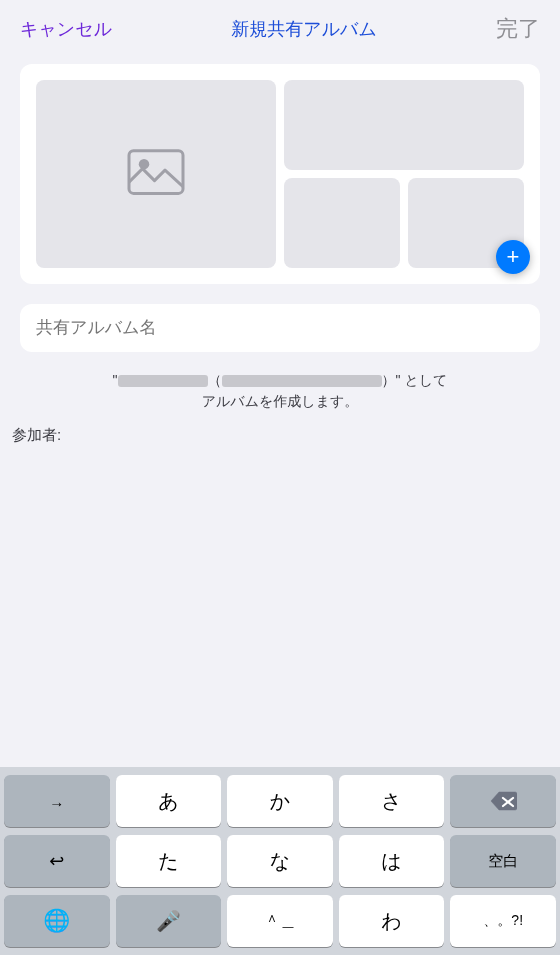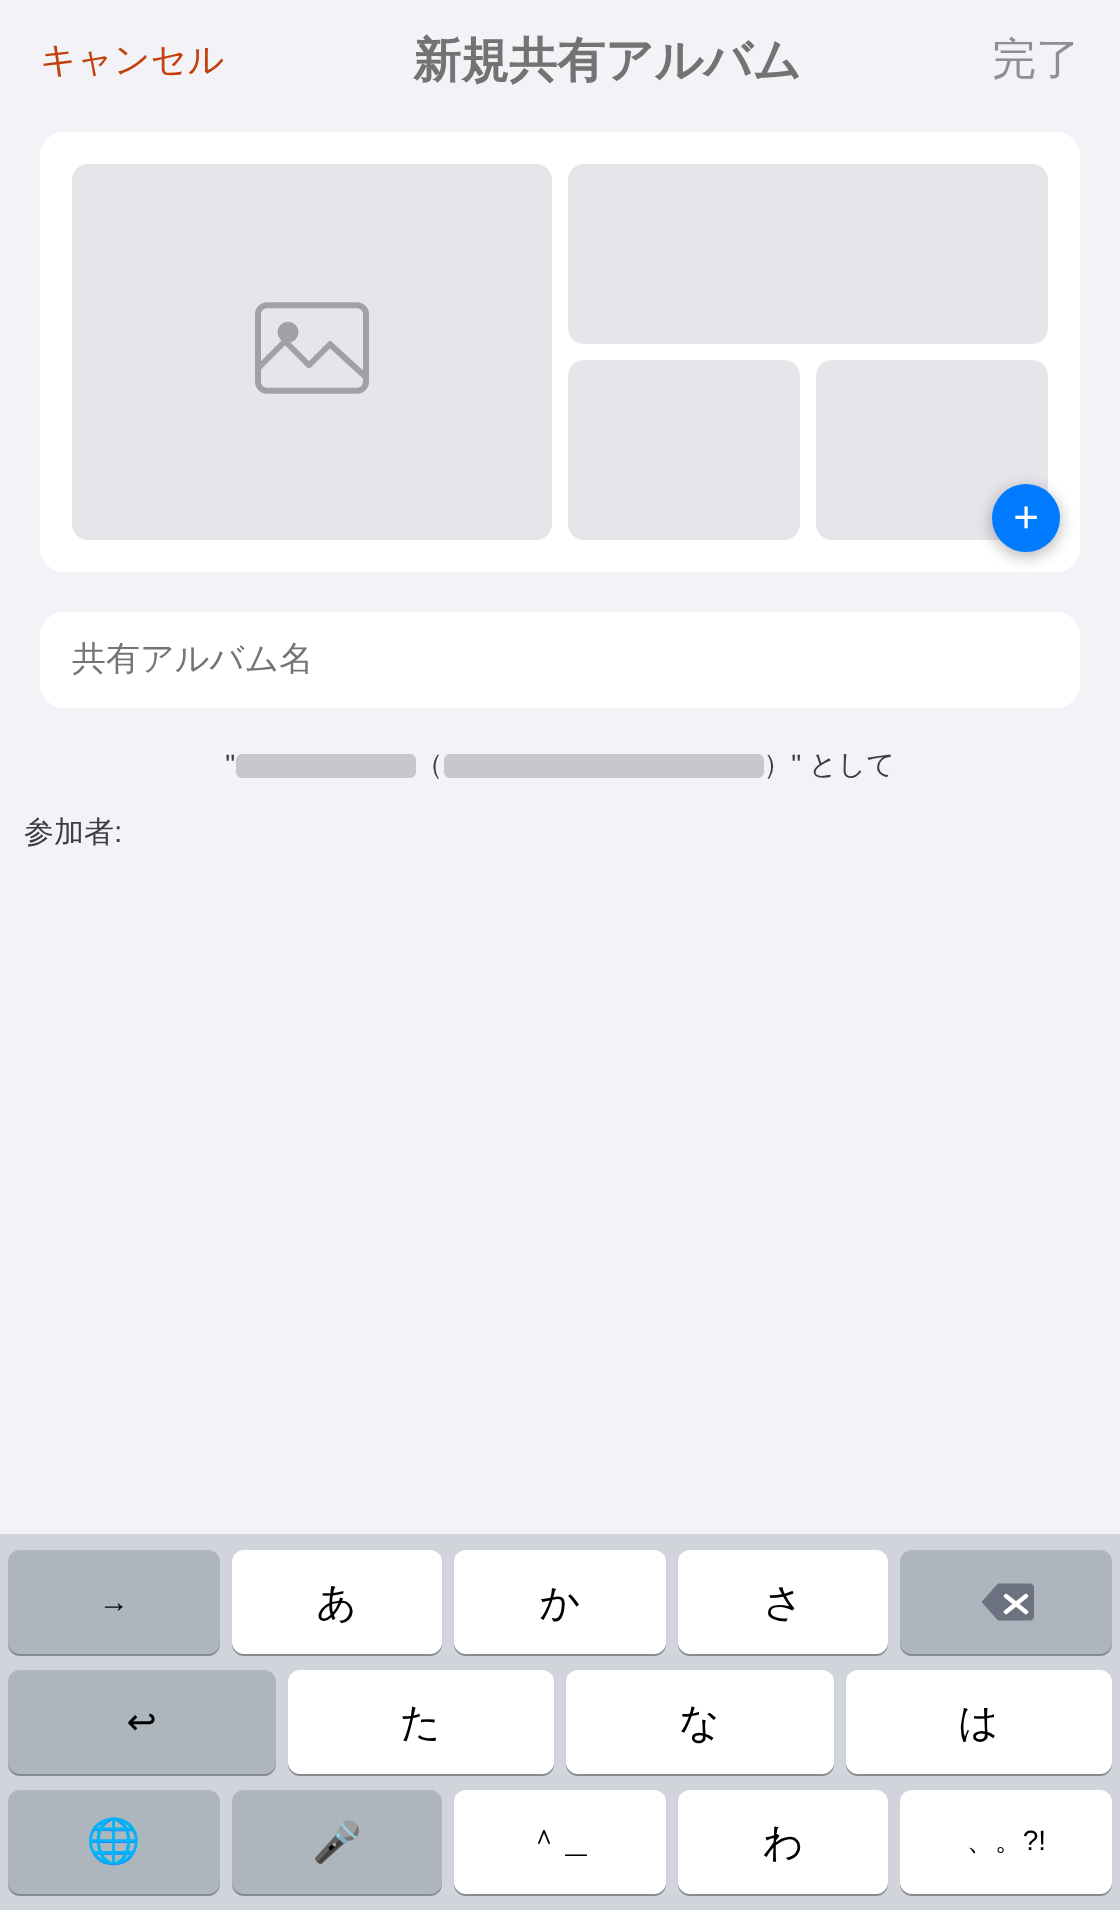--- a/index.html
+++ b/index.html
@@ -13,28 +13,28 @@
 
     
     .nav-bar {
       display: flex;
       align-items: center;
       justify-content: space-between;
       padding: 14px 20px 10px;
       background: #f2f2f7;
     }
     .nav-cancel {
-      color: #c2410c;
+      color: #6d28d9;
       font-size: 18px;
       cursor: pointer;
     }
     .nav-title {
-      font-size: 24px;
-      font-weight: 700;
-      color: #737373;
+      font-size: 18px;
+      font-weight: 400;
+      color: #1d4ed8;
     }
     .nav-done {
       color: #8e8e93;
       font-size: 22px;
     }
 
     
     .photo-grid-container {
       margin: 10px 20px 20px;
       background: #fff;
@@ -206,20 +206,21 @@
 
 <div class="textfield-container">
   <input class="textfield" type="text" placeholder="共有アルバム名" style="">
 </div>
 
 <div class="description-text">
   <span>
     "<span class="blurred" style="width:90px;">&nbsp;</span>（<span class="blurred" style="width:160px;">&nbsp;</span>）" として
   </span>
   <br>
+  <span>アルバムを作成します。</span>
 </div>
 
 <div class="participants-label">参加者:</div>
 
 <div class="keyboard">
 
   <div class="keyboard-row">
     <div class="key gray small-text">→</div>
     <div class="key">あ</div>
     <div class="key">か</div>
@@ -231,20 +232,21 @@
         <line x1="24" y1="8" x2="14" y2="16" stroke="white" stroke-width="2.2" stroke-linecap="round"></line>
       </svg>
     </div>
   </div>
 
   <div class="keyboard-row">
     <div class="key gray" style="font-size:18px;">↩</div>
     <div class="key">た</div>
     <div class="key">な</div>
     <div class="key">は</div>
+    <div class="key gray small-text">空白</div>
   </div>
 
 
   <div class="keyboard-row">
     <div class="key gray" style="font-size:22px;">🌐</div>
     <div class="key gray" style="font-size:20px;">🎤</div>
     <div class="key" style="font-size:16px;">＾＿</div>
     <div class="key">わ</div>
     <div class="key small-text" style="font-size:14px;">、。?!</div>
   </div>

